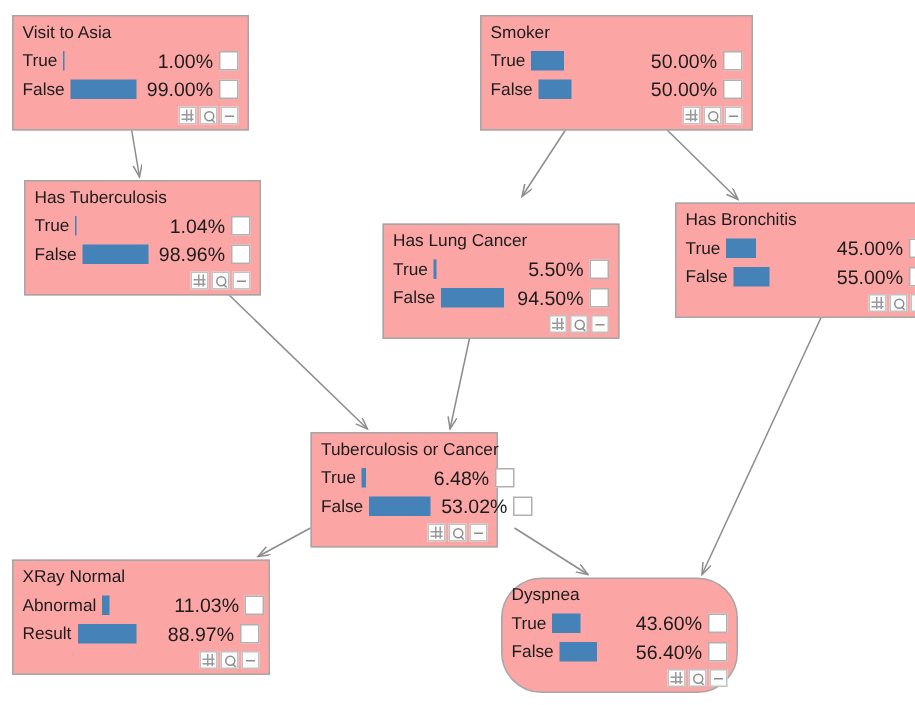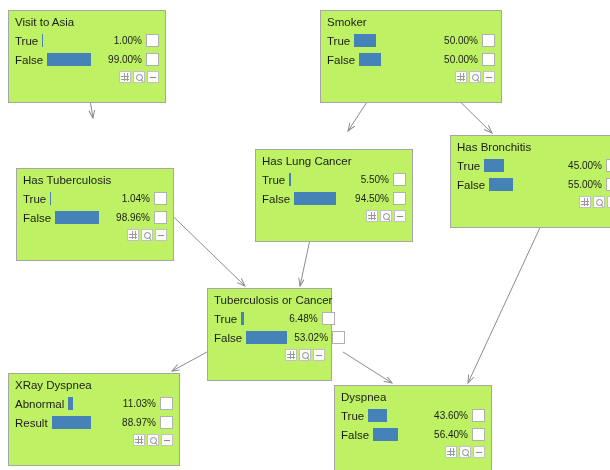--- a/index.html
+++ b/index.html
@@ -23,23 +23,23 @@
   #edges {
     position: absolute;
     left: 0; top: 0;
     width: 610px;
     height: 470px;
     pointer-events: none;
   }
   .node {
     position: absolute;
     box-sizing: border-box;
-    background: #bef264;
+    background: #fca5a5;
     border: 1px solid #a6a6a6;
-    padding: 4px 6px 18px 6px;
+    padding: 4px 6px 2px 6px;
   }
   .node-title {
     font-size: 11.5px;
     color: #1c1c1c;
     line-height: 15px;
     white-space: nowrap;
     margin-bottom: 1px;
   }
   .state-row {
     display: flex;
@@ -62,21 +62,21 @@
   .bar-fill {
     position: absolute;
     left: 0;
     top: 0;
     height: 13px;
     background: #4582b8;
     min-width: 1px;
   }
   .pct {
     flex: 1 1 auto;
-    font-size: 10px;
+    font-size: 13px;
     color: #1c1c1c;
     text-align: right;
     white-space: nowrap;
     padding-right: 4px;
   }
   .checkbox {
     flex: 0 0 auto;
     width: 13px;
     height: 13px;
     box-sizing: border-box;
@@ -204,21 +204,21 @@
           </span>
           <span class="pct">50.00%</span>
           <span class="checkbox"></span>
         </div>
         <div class="node-tools">
           <span class="tool-btn ic-grid"></span>
           <span class="tool-btn ic-search"></span>
           <span class="tool-btn ic-minus"></span>
         </div>
       </div>
-      <div class="node" style="left: 16px; top: 120px; width: 158px; margin-top: 48px;">
+      <div class="node" style="left: 16px; top: 120px; width: 158px;">
         <div class="node-title">Has Tuberculosis</div>
         <div class="state-row">
           <span class="state-label">True</span>
           <span class="bar-track">
             <span class="bar-fill" style="width: 1px;"></span>
           </span>
           <span class="pct">1.04%</span>
           <span class="checkbox"></span>
         </div>
         <div class="state-row">
@@ -301,21 +301,21 @@
           <span class="pct">53.02%</span>
           <span class="checkbox"></span>
         </div>
         <div class="node-tools">
           <span class="tool-btn ic-grid"></span>
           <span class="tool-btn ic-search"></span>
           <span class="tool-btn ic-minus"></span>
         </div>
       </div>
       <div class="node" style="left: 8px; top: 373px; width: 172px;">
-        <div class="node-title">XRay Dyspnea</div>
+        <div class="node-title">XRay Normal</div>
         <div class="state-row">
           <span class="state-label">Abnormal</span>
           <span class="bar-track">
             <span class="bar-fill" style="width: 5px;"></span>
           </span>
           <span class="pct">11.03%</span>
           <span class="checkbox"></span>
         </div>
         <div class="state-row">
           <span class="state-label">Result</span>
@@ -324,21 +324,21 @@
           </span>
           <span class="pct">88.97%</span>
           <span class="checkbox"></span>
         </div>
         <div class="node-tools">
           <span class="tool-btn ic-grid"></span>
           <span class="tool-btn ic-search"></span>
           <span class="tool-btn ic-minus"></span>
         </div>
       </div>
-      <div class="node" style="left: 334px; top: 385px; width: 158px;">
+      <div class="node" style="left: 334px; top: 385px; width: 158px; border-radius: 27px;">
         <div class="node-title">Dyspnea</div>
         <div class="state-row">
           <span class="state-label">True</span>
           <span class="bar-track">
             <span class="bar-fill" style="width: 19px;"></span>
           </span>
           <span class="pct">43.60%</span>
           <span class="checkbox"></span>
         </div>
         <div class="state-row">

